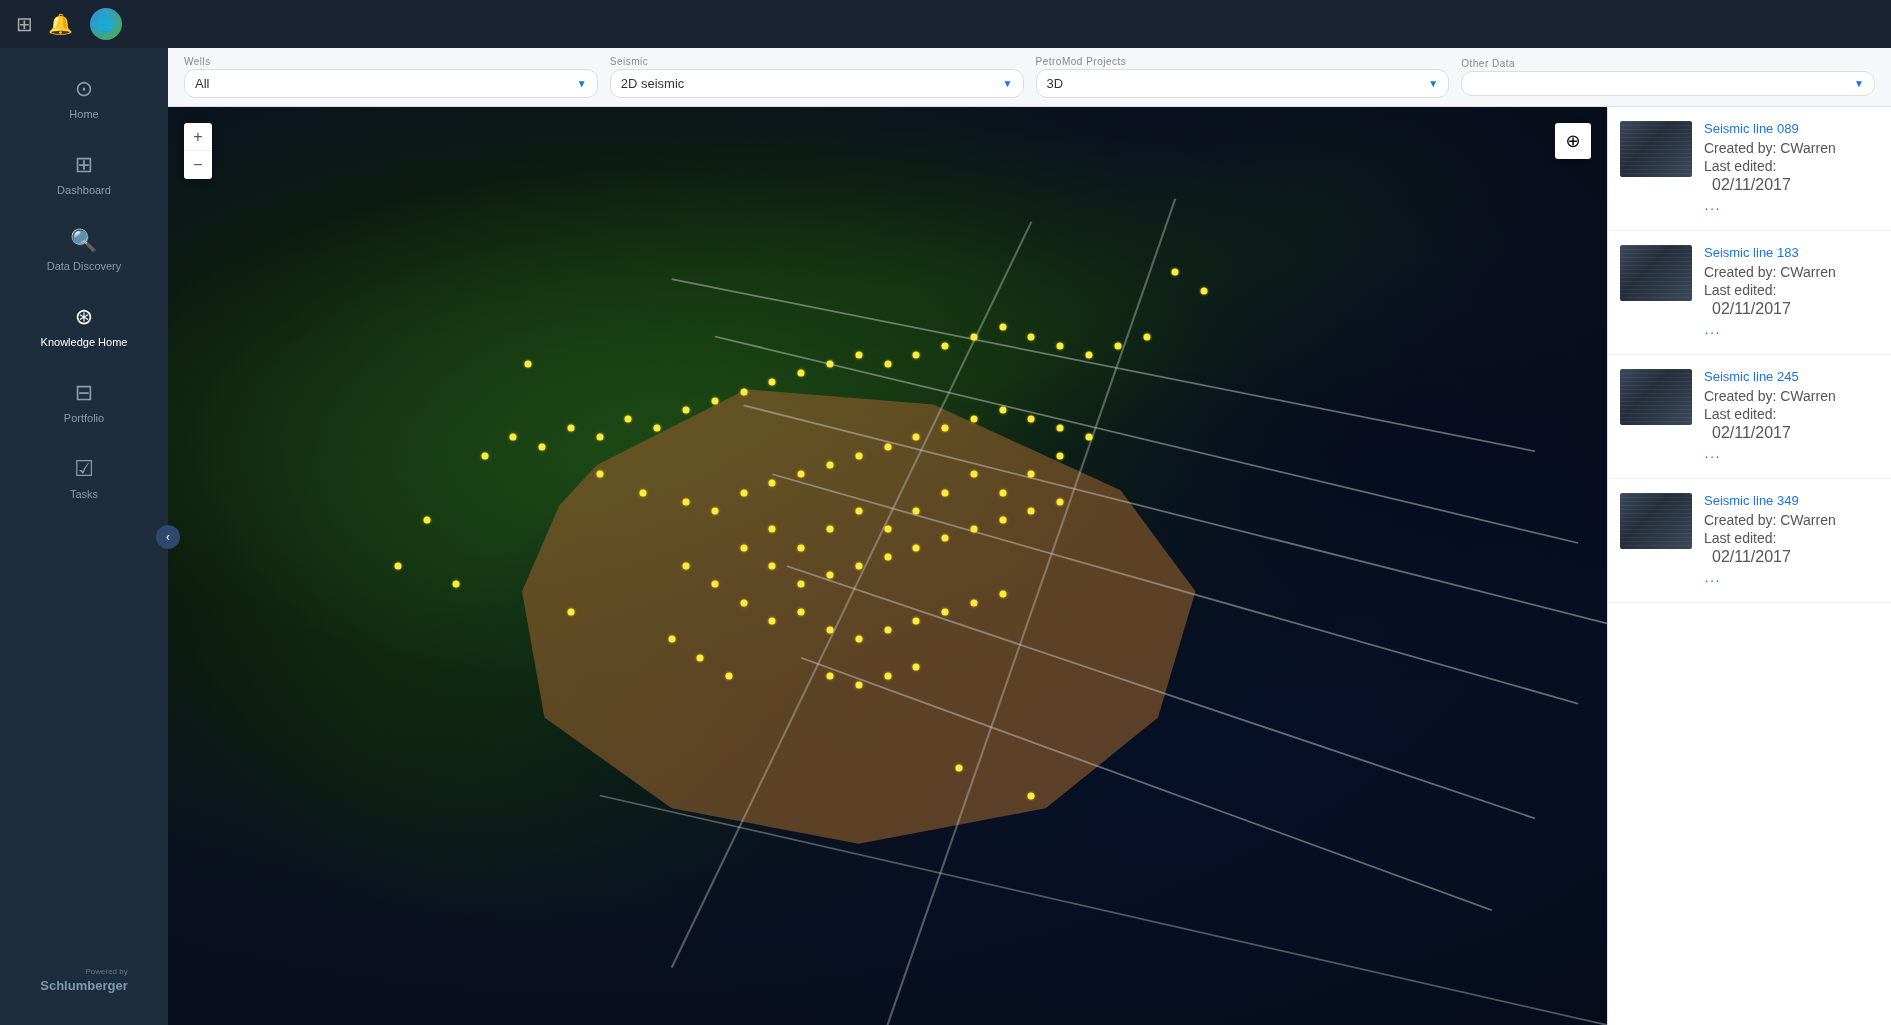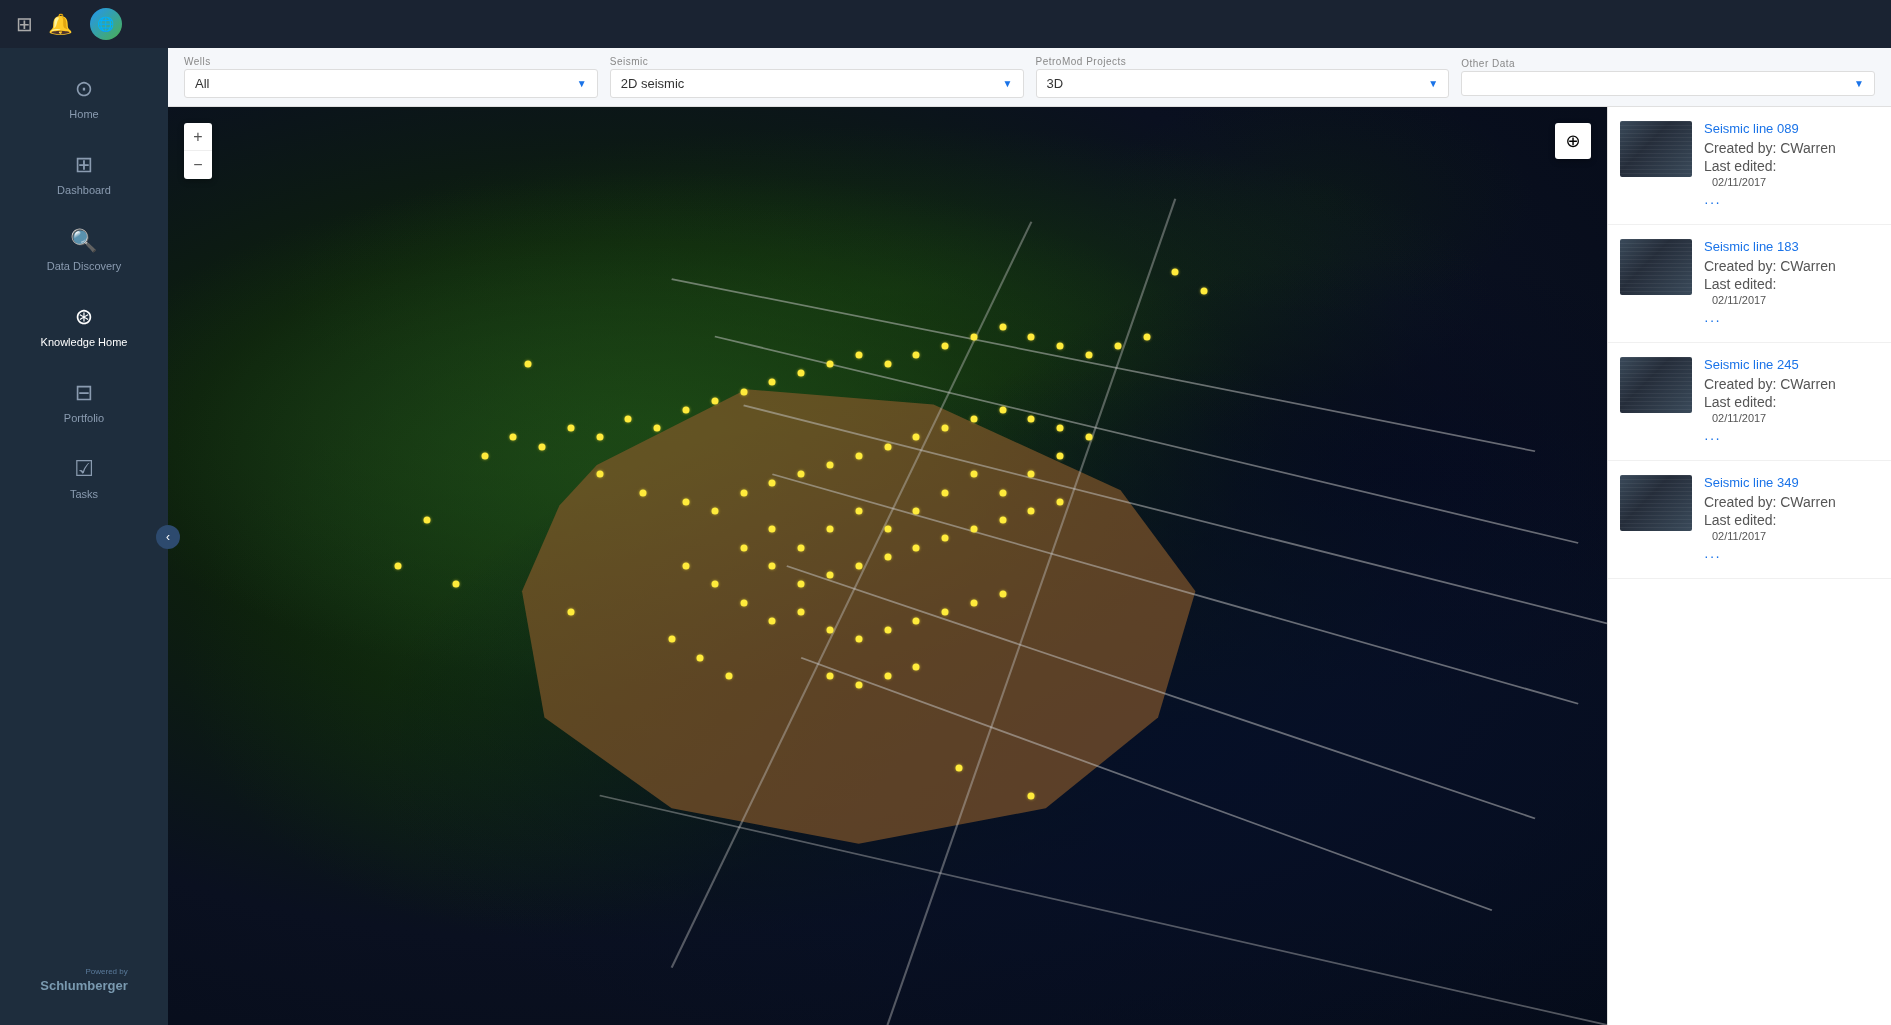--- a/index.html
+++ b/index.html
@@ -136,21 +136,21 @@
       flex-direction: column;
       gap: 2px;
       flex: 1;
     }
     .filter-label { font-size: 10px; color: #888; font-weight: 500; letter-spacing: 0.5px; }
     .filter-select {
       display: flex;
       align-items: center;
       background: white;
       border: 1px solid #ddd;
-      border-radius: 3px;
+      border-radius: 11px;
       padding: 6px 10px;
       font-size: 13px;
       color: #333;
       cursor: pointer;
       justify-content: space-between;
       min-width: 120px;
     }
     .filter-select .chevron { color: #1a73e8; font-size: 10px; }
 
     
@@ -293,21 +293,21 @@
     }
     .seismic-info { flex: 1; }
     .seismic-title {
       font-size: 13px;
       color: #1a73e8;
       font-weight: 500;
       margin-bottom: 4px;
       cursor: pointer;
     }
     .seismic-meta { font-size: 14px; color: #555; margin-bottom: 2px; }
-    .seismic-date { font-size: 11px; color: #555; margin-bottom: 6px; padding-left: 8px; }
+    .seismic-date { font-size: 16px; color: #555; margin-bottom: 6px; padding-left: 8px; }
     .seismic-more { font-size: 14px; color: #1a73e8; cursor: pointer; letter-spacing: 1px; }
   </style>
 </head>
 <body>
 
 <div class="topbar">
   <div class="topbar-right">
     <span class="topbar-icon">⊞</span>
     <span class="topbar-icon">🔔</span>
     <div class="topbar-avatar">

